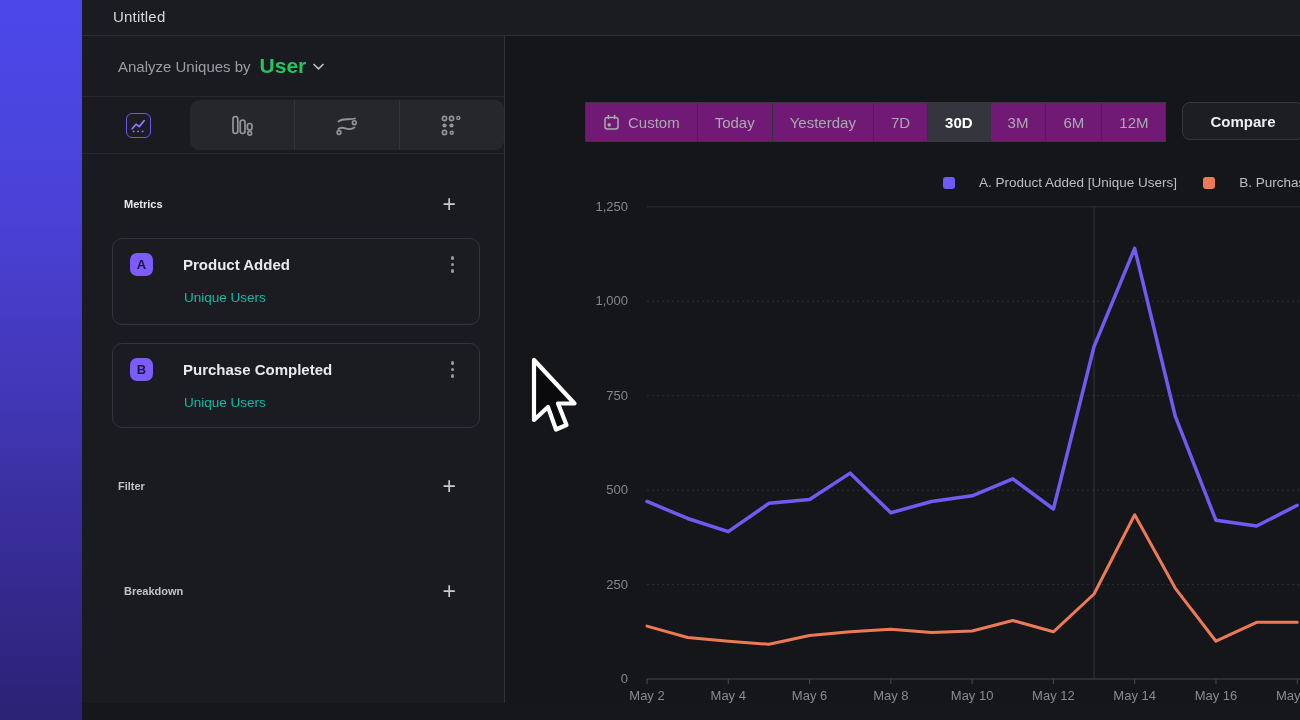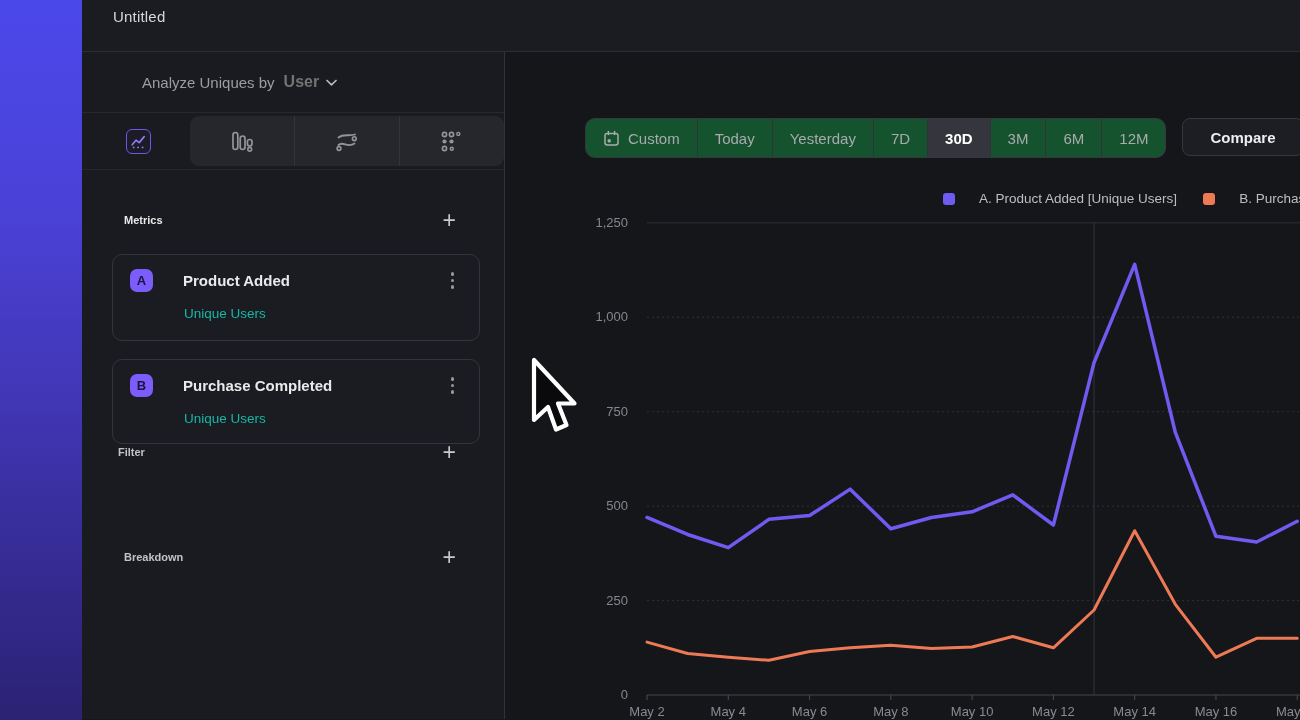--- a/index.html
+++ b/index.html
@@ -4,32 +4,32 @@
 <style>
   html,body{margin:0;padding:0;background:#000;}
   .stage{position:relative;width:1300px;height:720px;overflow:hidden;
          font-family:"Liberation Sans",sans-serif;background:#16171b;
          -webkit-font-smoothing:antialiased;}
   
   .gradient-strip{position:absolute;left:0;top:0;width:82px;height:720px;
     background:linear-gradient(180deg,#4b48ea 0%,#4a41d6 30%,#4136b4 56%,#352b92 79%,#2b2274 100%);}
   
   .app{position:absolute;left:82px;top:0;width:1218px;height:720px;background:#16171b;}
-  .topbar{height:52px;background:#1b1c21;border-bottom:1px solid #2c2d33;box-sizing:border-box;
+  .topbar{height:36px;background:#1b1c21;border-bottom:1px solid #2c2d33;box-sizing:border-box;
           padding:8px 0 0 31px;}
   .report-title{font-size:15px;color:#d6d7da;letter-spacing:.2px;}
   .content{display:flex;height:667px;}
   
   .sidebar{width:423px;box-sizing:border-box;background:#1a1b20;border-right:1px solid #30313a;
            flex:none;display:flex;flex-direction:column;}
   .analyze-row{height:61px;box-sizing:border-box;border-bottom:1px solid #27282e;
-               display:flex;align-items:center;padding-left:60px;gap:9px;}
+               display:flex;align-items:center;padding-left:36px;gap:9px;}
   .analyze-label{font-size:15px;color:#9c9da3;}
   .analyze-dropdown{display:flex;align-items:center;gap:7px;cursor:pointer;}
-  .analyze-value{font-size:16px;font-weight:600;color:#737373;}
+  .analyze-value{font-size:21px;font-weight:600;color:#22c55e;}
   .tabs-row{height:57px;box-sizing:border-box;border-bottom:1px solid #27282e;
             display:flex;align-items:center;padding-left:44px;}
   .tab-selected{width:23px;height:23px;border:1.5px solid #6c59e8;border-radius:6px;
                 display:flex;align-items:center;justify-content:center;background:#1c1b26;}
   .tab-strip{margin-left:39px;width:315px;height:50px;background:#26272d;border-radius:9px;
              display:flex;align-items:stretch;overflow:hidden;}
   .tab-cell{flex:1;display:flex;align-items:center;justify-content:center;cursor:pointer;}
   .tab-cell + .tab-cell{border-left:1px solid #34353b;}
   .section-header{display:flex;align-items:center;justify-content:space-between;
                   padding:0 48px 0 42px;}
@@ -41,27 +41,27 @@
                border-radius:10px;background:#1b1c21;padding:14px 22px 14px 17px;cursor:pointer;}
   .metric-card.a{margin-top:26px;height:87px;}
   .metric-card.b{margin-top:18px;height:85px;}
   .metric-top{display:flex;align-items:center;}
   .metric-badge{width:23px;height:23px;border-radius:7px;background:#7c5cfa;color:#1b1340;
                 font-size:13px;font-weight:700;display:flex;align-items:center;justify-content:center;flex:none;}
   .metric-title{margin-left:30px;font-size:15px;font-weight:600;color:#e9eaec;flex:1;}
   .kebab{display:flex;flex-direction:column;gap:3px;padding:3px;cursor:pointer;}
   .kebab span{width:3.5px;height:3.5px;border-radius:50%;background:#97989d;}
   .metric-subtitle{margin:14px 0 0 54px;font-size:13.5px;color:#14b8a6;}
-  .filter-header{padding-left:36px;}
+  .filter-header{margin-top:50px;padding-left:36px;}
   .breakdown-header{margin-top:89px;}
   
   .main{flex:1;position:relative;overflow:hidden;background:#15161a;}
   .toolbar{position:absolute;left:80px;top:66px;display:flex;gap:16px;}
   .segmented{display:flex;align-items:stretch;height:38px;border:1px solid #37383f;
-             border-radius:10px;background:#14532d;overflow:hidden;}
+             border-radius:0;background:#701a75;overflow:hidden;}
   .seg-item{display:flex;align-items:center;gap:8px;padding:0 17px;font-size:15px;color:#a9aab0;
             cursor:pointer;white-space:nowrap;}
   .seg-item + .seg-item{border-left:1px solid #32333a;}
   .seg-item.active{background:#35363d;color:#ffffff;font-weight:700;}
   .compare-btn{height:38px;box-sizing:border-box;border:1px solid #37383f;border-radius:8px;
                background:#1d1e23;color:#eceef0;font-size:15px;font-weight:700;
                padding:0 27px;display:flex;align-items:center;cursor:pointer;white-space:nowrap;}
   .legend{position:absolute;left:438px;top:139px;display:flex;gap:26px;white-space:nowrap;}
   .legend-item{display:flex;align-items:center;gap:24px;cursor:pointer;}
   .legend-swatch{width:12px;height:12px;border-radius:3px;flex:none;}

